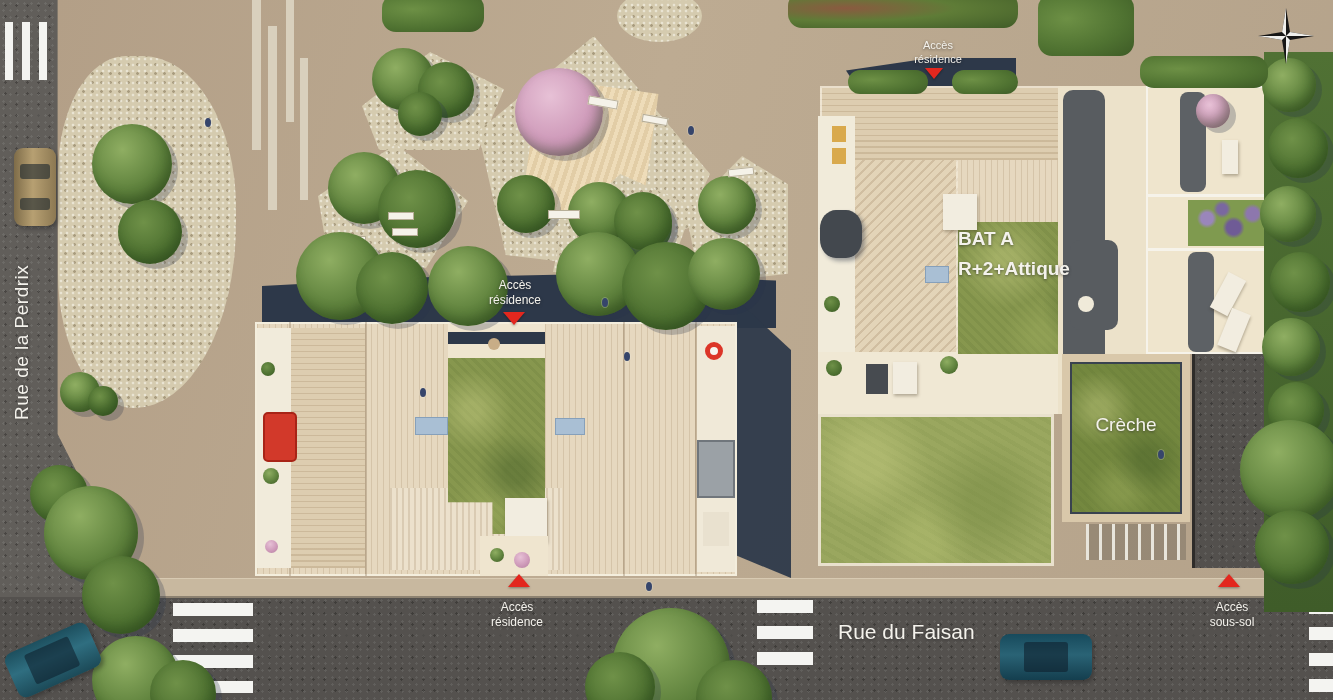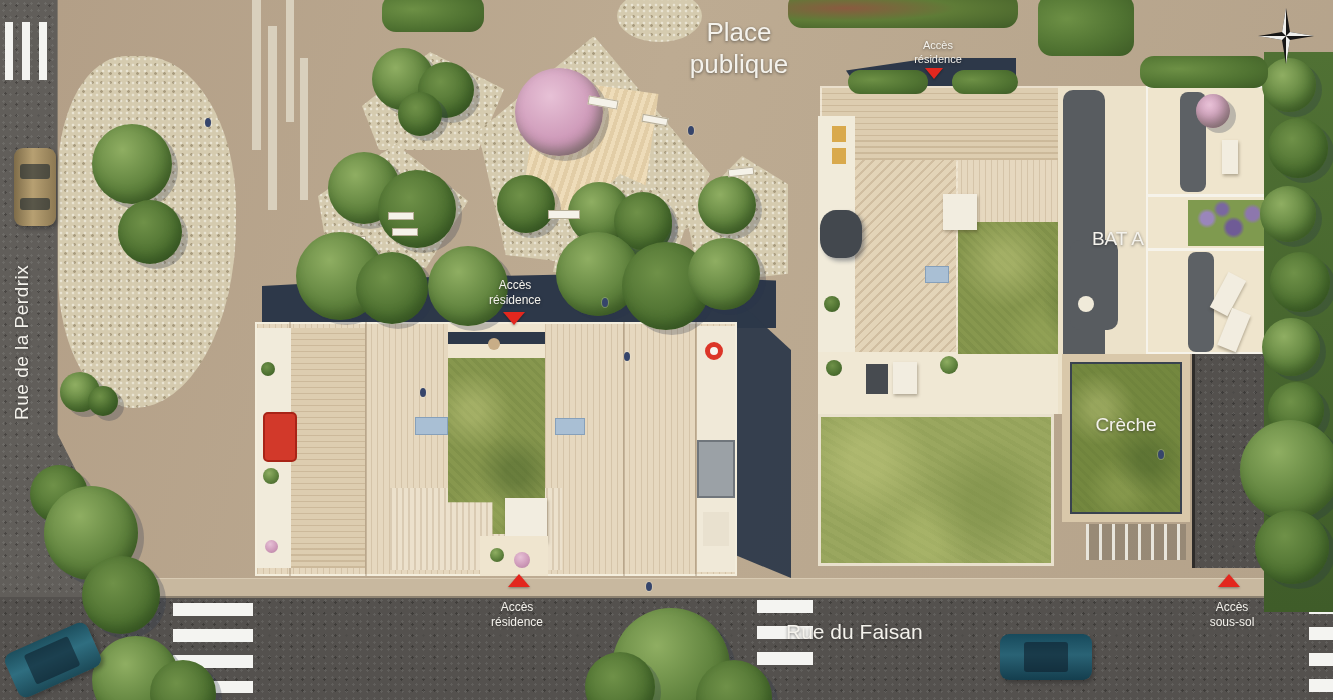--- a/index.html
+++ b/index.html
@@ -255,29 +255,29 @@
   <div class="abs" style="left:1256px;top:6px;width:60px;height:60px;">
     <svg width="60" height="60" viewBox="0 0 60 60">
       <polygon points="30,2 34,26 58,30 34,34 30,58 26,34 2,30 26,26" fill="#161616"></polygon>
       <polygon points="30,2 30,30 26,26" fill="#efefec"></polygon>
       <polygon points="58,30 30,30 34,26" fill="#efefec"></polygon>
       <polygon points="30,58 30,30 34,34" fill="#efefec"></polygon>
       <polygon points="2,30 30,30 26,34" fill="#efefec"></polygon>
     </svg>
   </div>
 
-  <div class="maplabel" style="left:664px;top:16px;width:150px;text-align:center;font-size:26px;line-height:32px;">Place publique</div>
 
   <div class="maplabel" style="left:0;top:235px;width:44px;height:215px;display:flex;align-items:center;justify-content:center;
               writing-mode:vertical-rl;transform:rotate(180deg);font-size:19px;letter-spacing:.5px;">Rue de la Perdrix</div>
 
-  <div class="maplabel" style="left:786px;top:620px;font-size:21px;">Rue du Faisan</div>
-
-  <div class="maplabel" style="left:958px;top:224px;width:186px;text-align:right;font-size:19px;line-height:30px;">
+  <div class="maplabel" style="left:838px;top:620px;font-size:21px;">Rue du Faisan</div>
+
+  <div class="maplabel" style="left:958px;top:224px;width:186px;text-align:left;font-size:19px;line-height:30px;font-weight:bold;">
     <div>BAT A</div>
+    <div>R+2+Attique</div>
   </div>
 
 
   <div class="maplabel" style="left:1068px;top:414px;width:116px;text-align:center;font-size:19px;">Crèche</div>
 
   <div class="maplabel accessl" style="left:896px;top:38px;width:84px;font-size:11px;line-height:14px;">
     <div>Accès</div>
     <div>résidence</div>
   </div>
   <div class="marker-down" style="left:925px;top:68px;border-left-width:9px;border-right-width:9px;border-top-width:11px;"></div>

